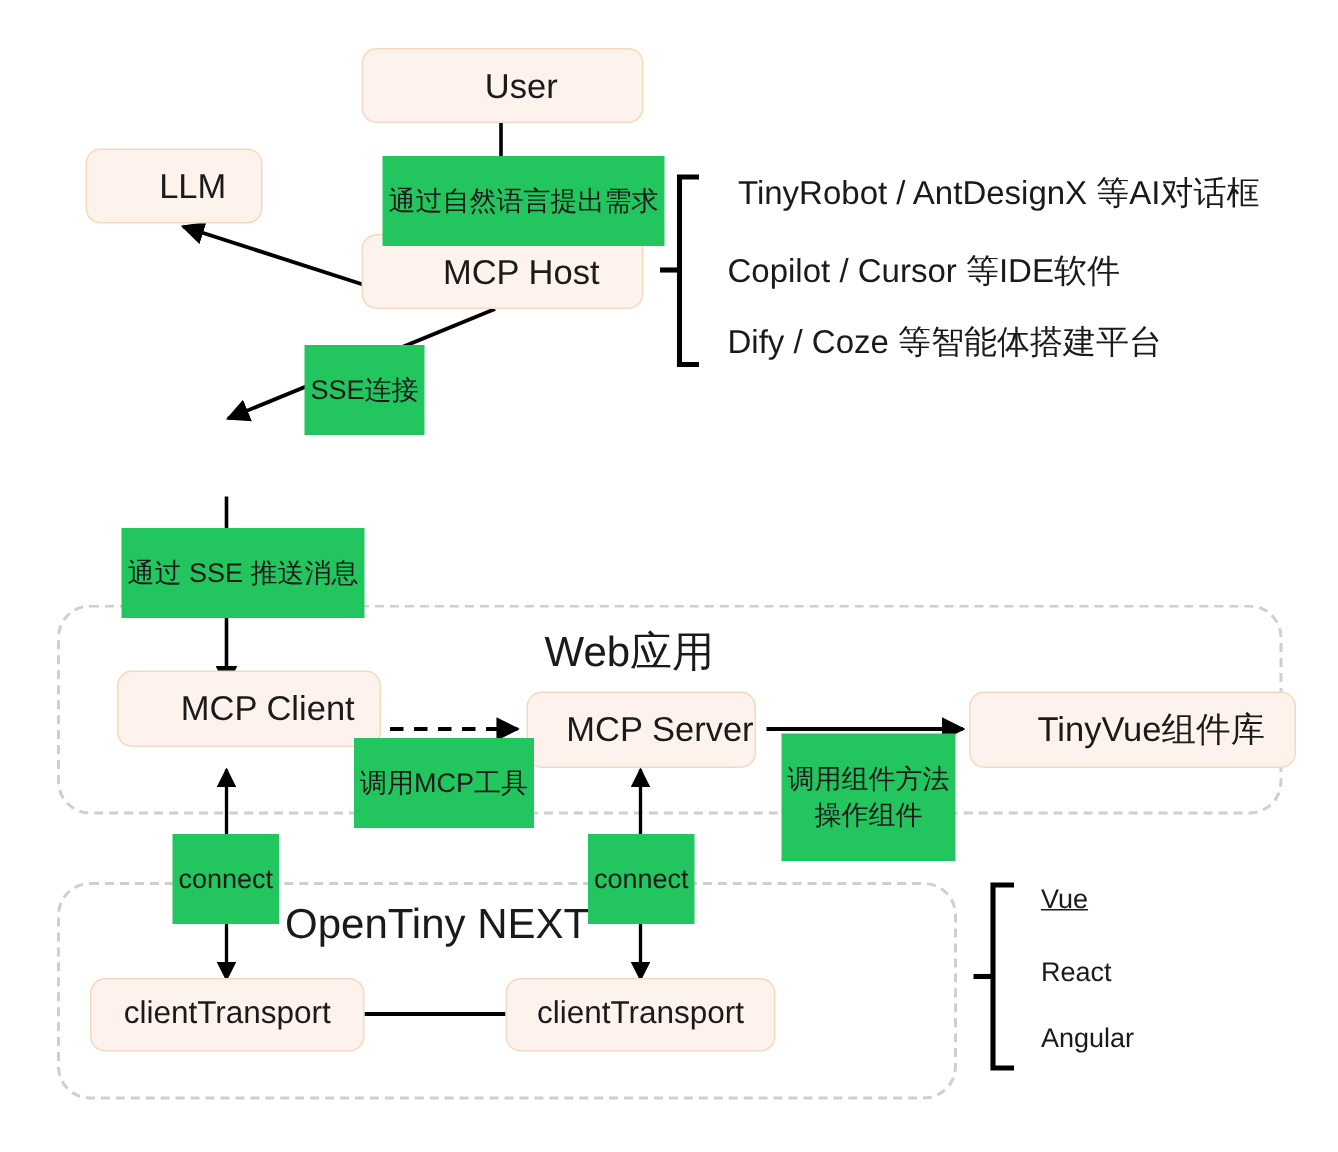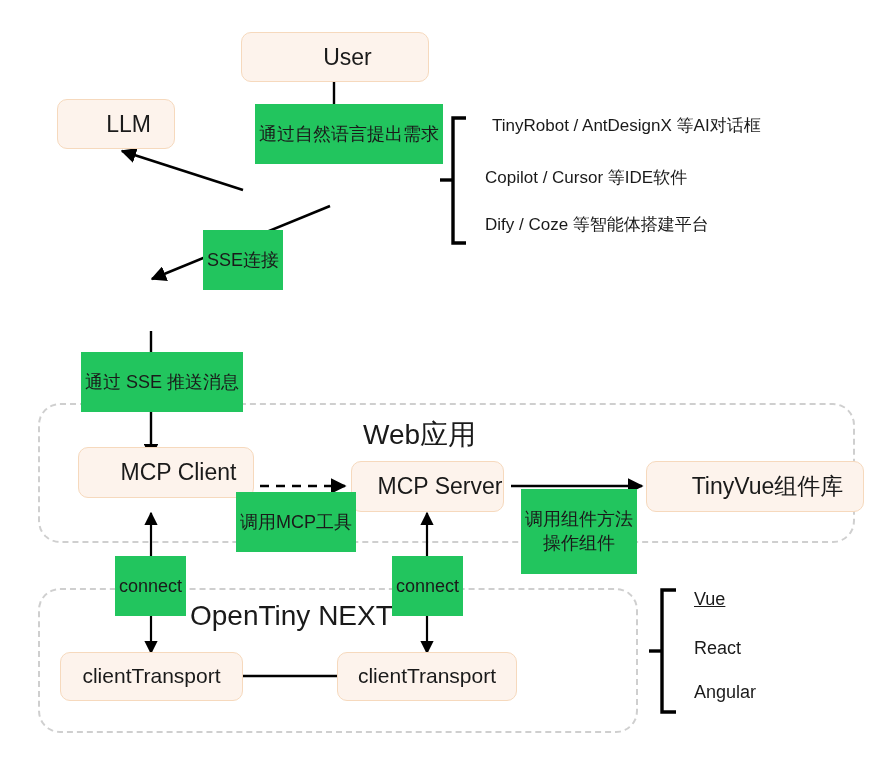--- a/index.html
+++ b/index.html
@@ -54,21 +54,21 @@
     white-space:nowrap;
     z-index:7;
     line-height:1.35;
     text-align:center;
   }
   .elabel.two{white-space:pre-line;}
 
   
   .side-item{
     position:absolute;
-    font-size:17px;
+    font-size:22px;
     color:#1a1a1a;
     white-space:nowrap;
     z-index:6;
   }
   .side-item.sm{font-size:18px;}
 
   svg.layer{
     position:absolute;left:0;top:0;
     width:892px;height:768px;
     z-index:3;
@@ -118,20 +118,21 @@
     <line x1="453" y1="180" x2="440" y2="180" stroke="#000" stroke-width="3.4"></line>
 
     <path d="M676,590 L662,590 L662,712 L676,712" fill="none" stroke="#000" stroke-width="3.4"></path>
     <line x1="662" y1="651" x2="649" y2="651" stroke="#000" stroke-width="3.4"></line>
   </svg>
 
   <div class="node lg" style="left:241px;top:32px;width:188px;height:50px;">User</div>
 
   <div class="node lg" style="left:57px;top:99px;width:118px;height:50px;">LLM</div>
 
+  <div class="node lg" style="left:241px;top:156px;width:188px;height:50px;">MCP Host</div>
 
 
   <div class="node lg" style="left:78px;top:447px;width:176px;height:51px;">MCP Client</div>
 
   <div class="node lg" style="left:351px;top:461px;width:153px;height:51px;">MCP Server</div>
 
   <div class="node lg" style="left:646px;top:461px;width:218px;height:51px;">TinyVue组件库</div>
 
   <div class="node md" style="left:60px;top:652px;width:183px;height:49px;">clientTransport</div>
 

